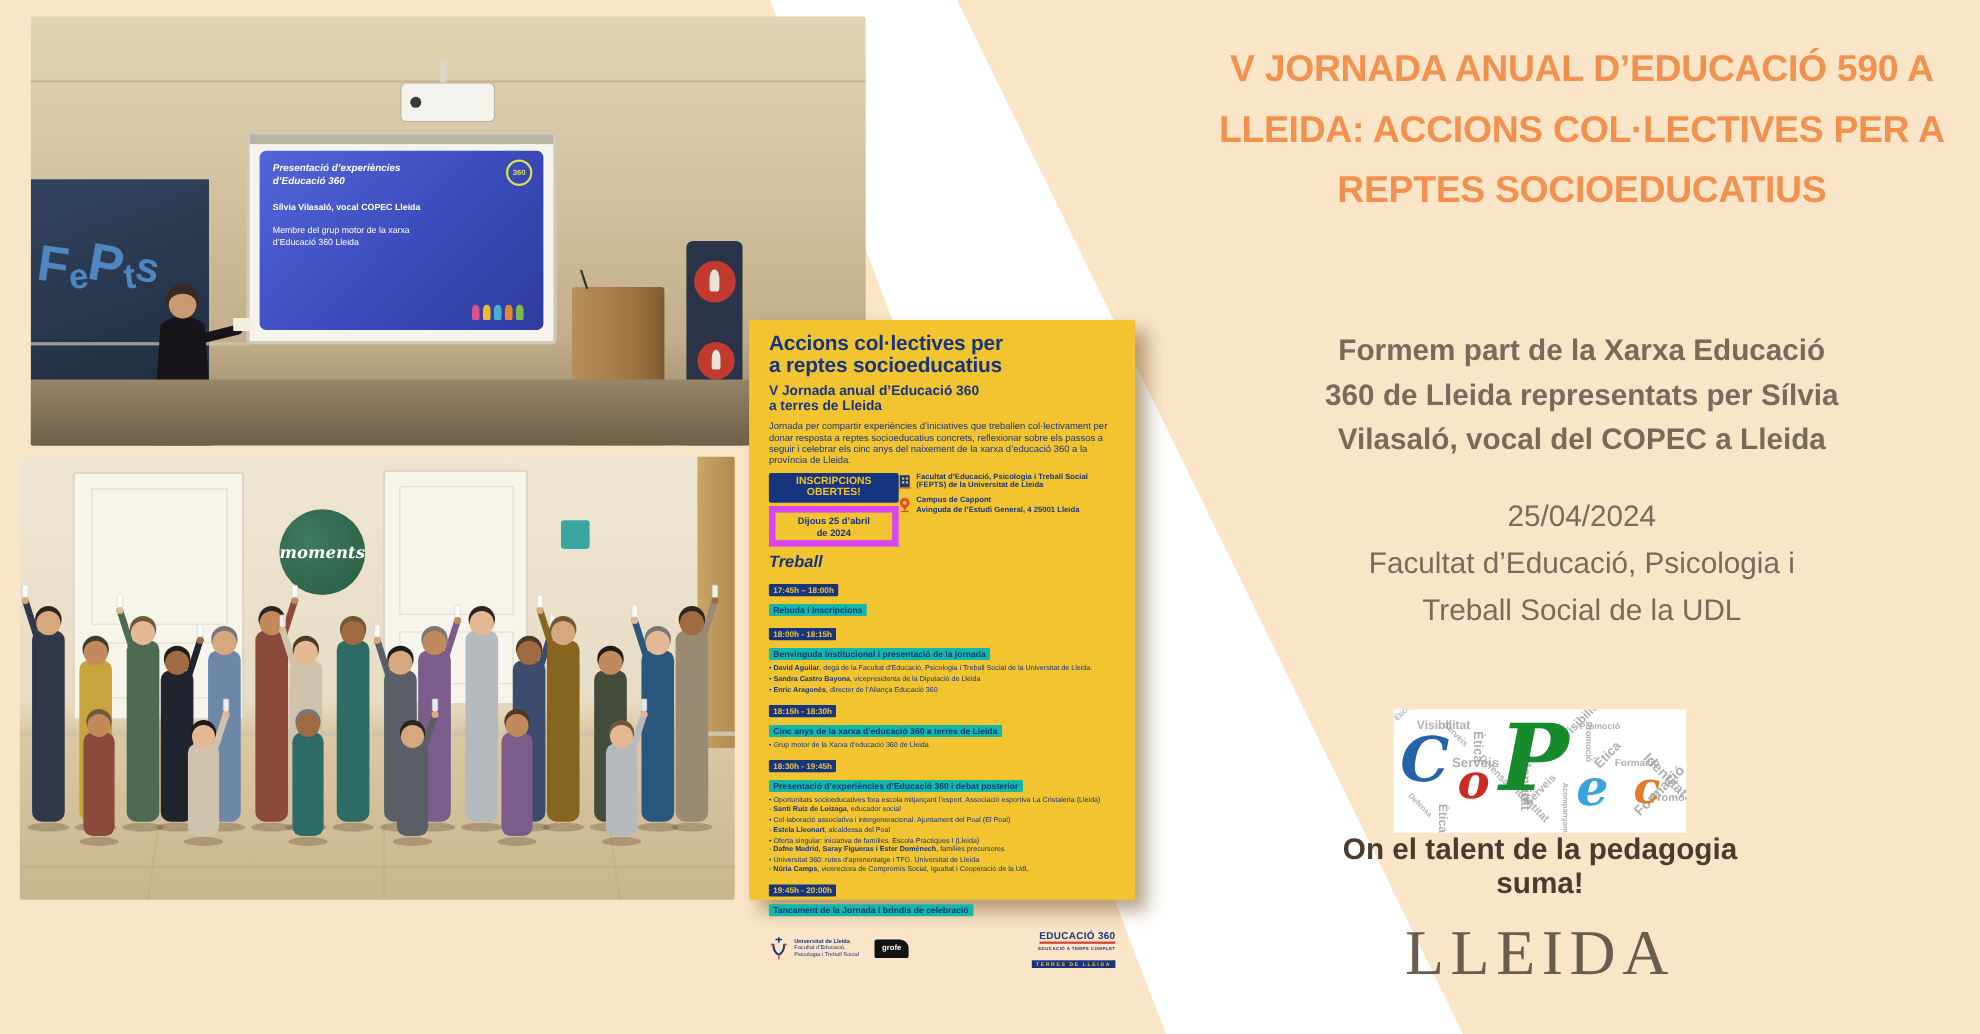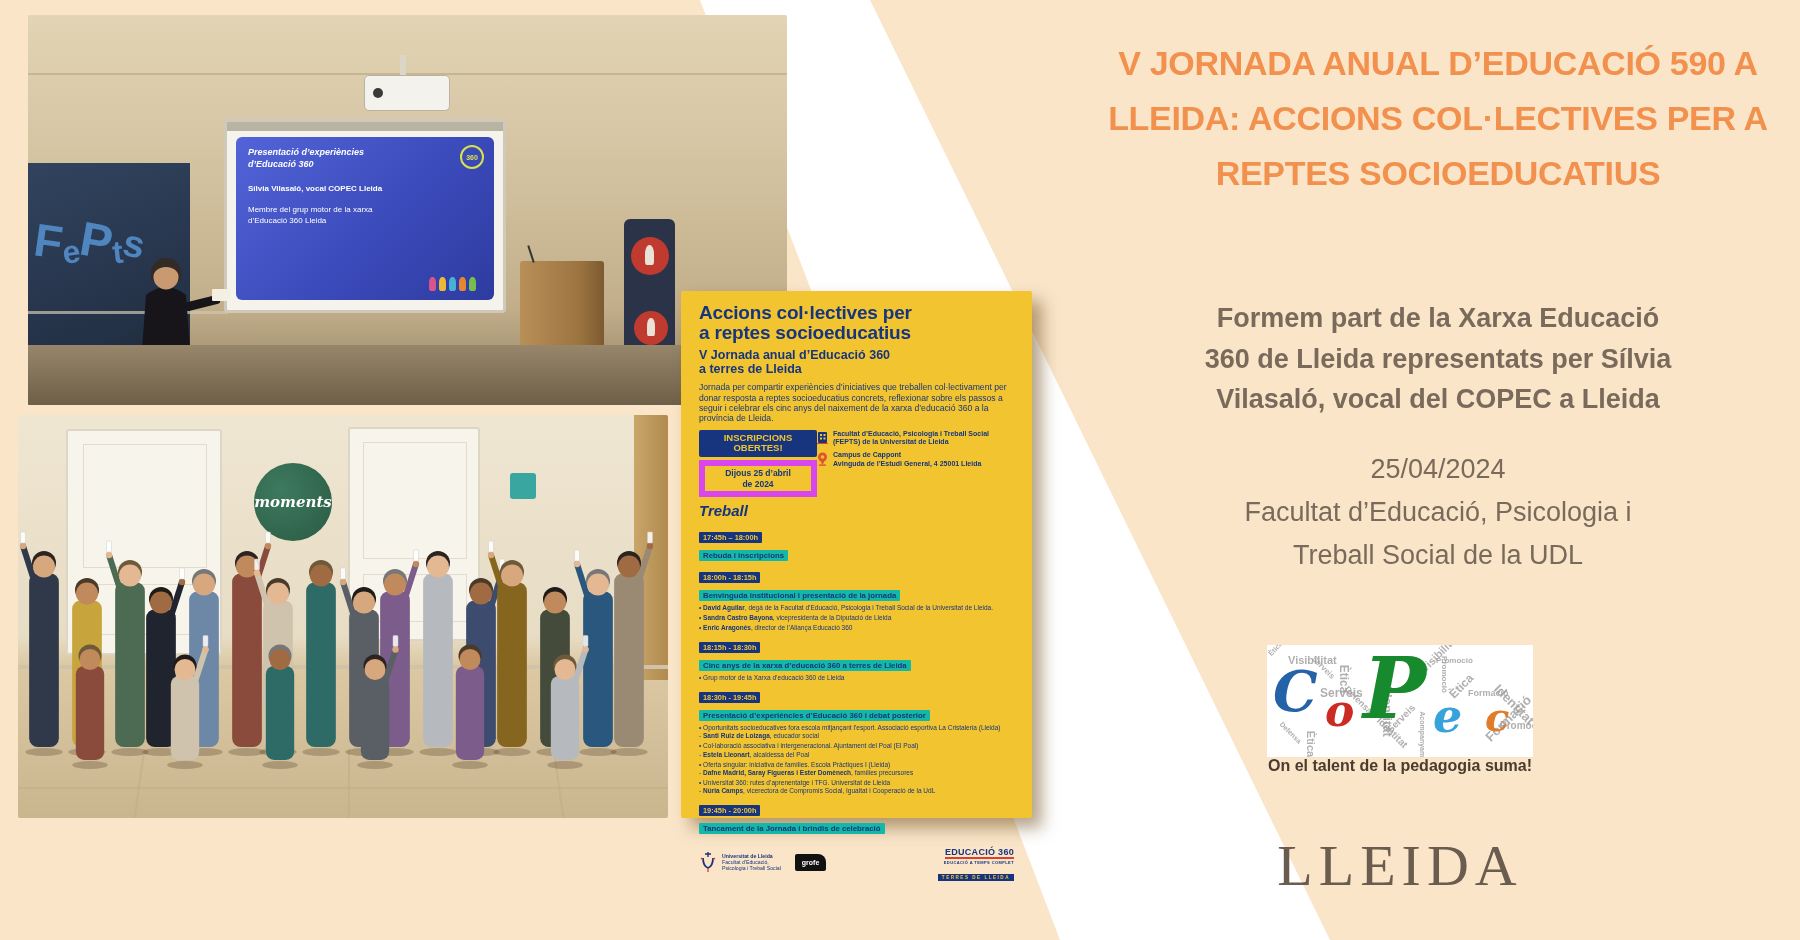--- a/index.html
+++ b/index.html
@@ -101,21 +101,21 @@
   #headline div{white-space:nowrap;}
   #membership{left:1100px;top:298px;width:676px;text-align:center;z-index:2;
               color:#7a6a5c;font-weight:700;font-size:27px;line-height:1.5;}
   #membership div{white-space:nowrap;}
   #dateblock{left:1100px;top:448px;width:676px;text-align:center;z-index:2;
              color:#7a6a5c;font-weight:400;font-size:27px;line-height:1.6;}
   #copec{left:1267px;top:645px;width:266px;height:112px;background:#fff;z-index:2;overflow:hidden;}
   #copec-cloud span{position:absolute;color:#9c9c9c;font-weight:600;white-space:nowrap;opacity:.8;}
   .copec-letter{position:absolute;font-family:"DejaVu Serif",serif;font-style:italic;font-weight:700;line-height:1;}
   #tagline{left:1200px;top:757px;width:400px;text-align:center;z-index:2;
-           color:#4a3b2e;font-weight:800;font-size:16px;}
+           color:#4a3b2e;font-weight:800;font-size:27px;}
   #lleida{left:1200px;top:832px;width:400px;text-align:center;z-index:2;
           font-family:"Liberation Serif",serif;font-size:58px;letter-spacing:6px;color:#6a5c4e;}
 </style>
 </head>
 <body>
 
 <div id="canvas">
 
   <svg id="diag" width="1800" height="940">
     <polygon points="700,0 870,0 1330,940 1060,940" fill="#ffffff"></polygon>

